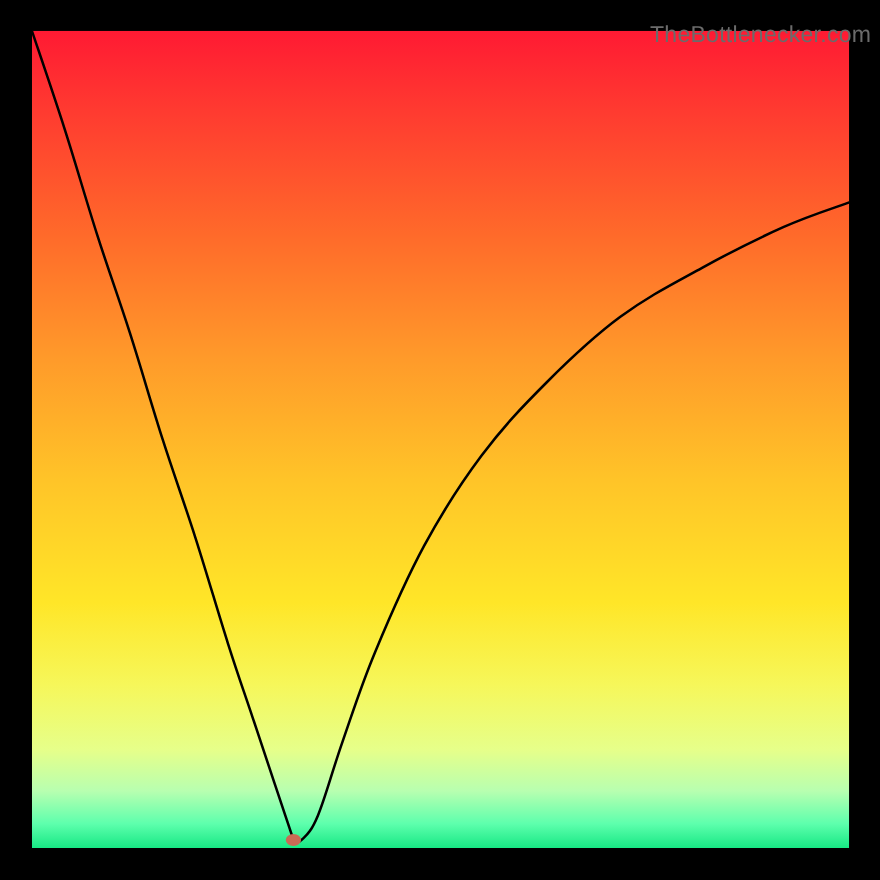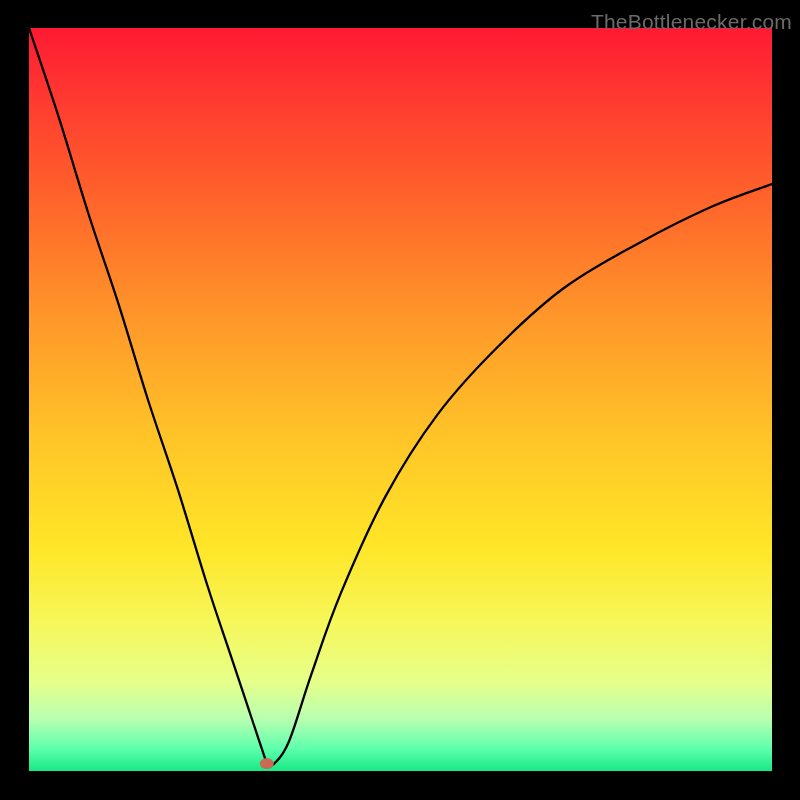--- a/index.html
+++ b/index.html
@@ -12,21 +12,21 @@
     font-family: Arial, Helvetica, sans-serif;
   }
   .outer {
     position: relative;
     width: 800px;
     height: 800px;
     background: #000;
   }
   .watermark {
     position: absolute;
-    top: 10px;
+    top: 20px;
     right: 8px;
     color: #6b6b6b;
     font-size: 21px;
     font-weight: 400;
     letter-spacing: 0.2px;
     z-index: 3;
   }
   .plot-wrap {
     position: absolute;
     left: 29px;

